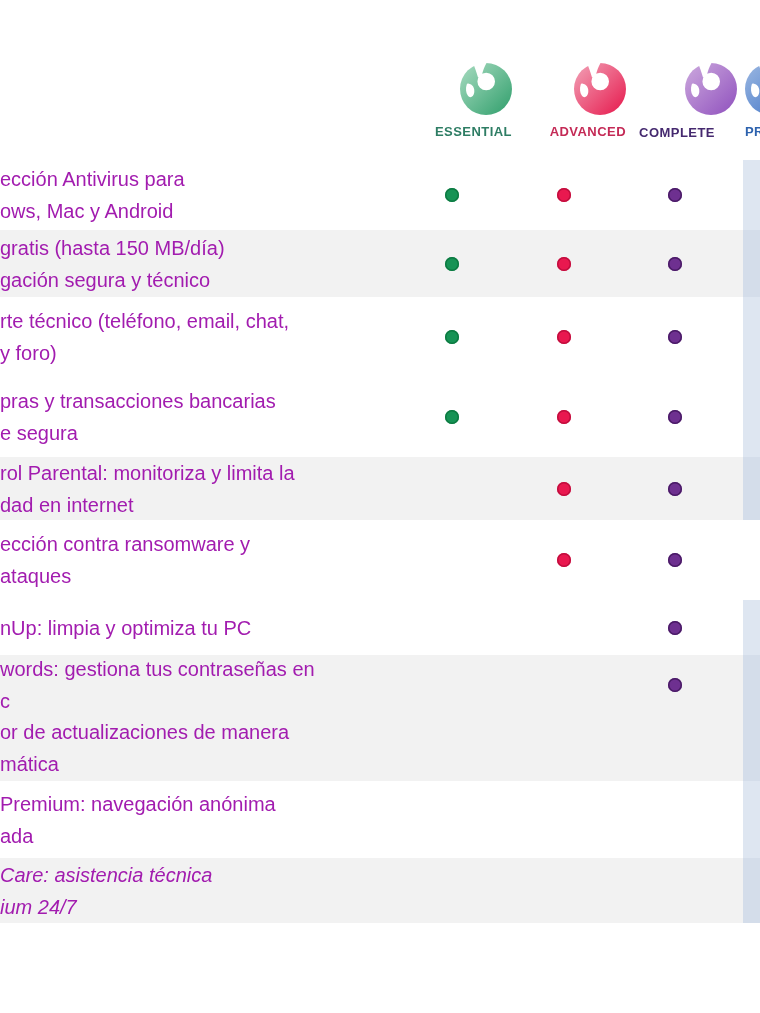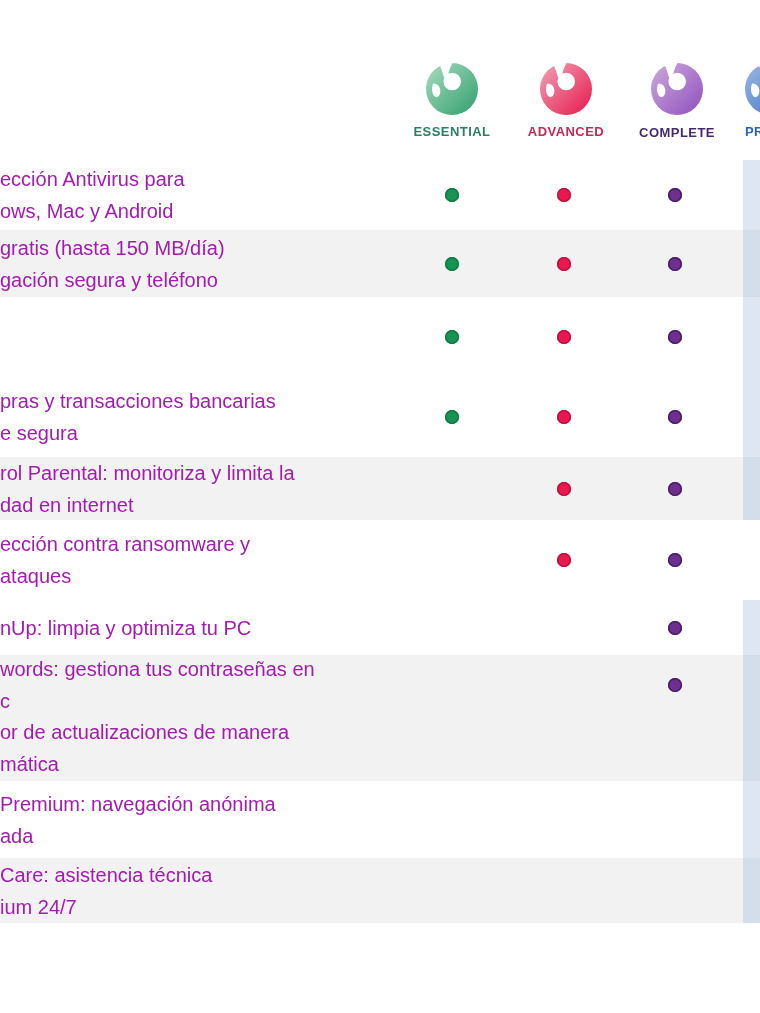--- a/index.html
+++ b/index.html
@@ -1,21 +1,21 @@
 <!DOCTYPE html>
 <html><head>
 <meta charset="utf-8">
 <style>
   html,body{margin:0;padding:0;background:#ffffff;}
   .screen{
     position:relative;width:760px;height:1013px;background:#ffffff;
     overflow:hidden;font-family:"Liberation Sans",sans-serif;
   }
   
-  .plan-col{position:absolute;top:63px;width:120px;text-align:center;}
+  .plan-col{position:absolute;top:63px;width:120px;text-align:right;}
   .plan-col svg{width:52px;height:52px;display:inline-block;}
   .plan-label{
     font-size:13px;font-weight:700;letter-spacing:0.45px;margin-top:5px;
     white-space:nowrap;
   }
   .plan-col.premium{width:60px;text-align:left;}
   
   .rows{position:absolute;left:0;top:160px;width:760px;}
   .feature-row{position:relative;width:100%;}
   .feature-text{
@@ -113,28 +113,32 @@
         <div class="ft-line line2">ows, Mac y Android</div>
       </div>
       <span class="dot dot-essential" style="background: rgb(22, 147, 85); box-shadow: rgb(13, 122, 66) 0px 0px 0px 1.5px inset;"></span>
       <span class="dot dot-advanced" style="background: rgb(233, 24, 79); box-shadow: rgb(193, 14, 62) 0px 0px 0px 1.5px inset;"></span>
       <span class="dot dot-complete" style="background: rgb(110, 48, 144); box-shadow: rgb(74, 27, 102) 0px 0px 0px 1.5px inset;"></span>
       <span class="col-strip" style="background: rgb(222, 230, 241);"></span>
     </div>
       <div class="feature-row" style="height: 67px; background: rgb(242, 242, 242);">
       <div class="feature-text">
         <div class="ft-line line1">gratis (hasta 150 MB/día)</div>
-        <div class="ft-line line2">gación segura y teléfono</div>
+        <div class="ft-line line2">gación segura y técnico</div>
       </div>
       <span class="dot dot-essential" style="background: rgb(22, 147, 85); box-shadow: rgb(13, 122, 66) 0px 0px 0px 1.5px inset;"></span>
       <span class="dot dot-advanced" style="background: rgb(233, 24, 79); box-shadow: rgb(193, 14, 62) 0px 0px 0px 1.5px inset;"></span>
       <span class="dot dot-complete" style="background: rgb(110, 48, 144); box-shadow: rgb(74, 27, 102) 0px 0px 0px 1.5px inset;"></span>
       <span class="col-strip" style="background: rgb(212, 221, 234);"></span>
     </div>
       <div class="feature-row" style="height: 80px; background: rgb(255, 255, 255);">
+      <div class="feature-text">
+        <div class="ft-line line1">rte técnico (teléfono, email, chat,</div>
+        <div class="ft-line line2">y foro)</div>
+      </div>
       <span class="dot dot-essential" style="background: rgb(22, 147, 85); box-shadow: rgb(13, 122, 66) 0px 0px 0px 1.5px inset;"></span>
       <span class="dot dot-advanced" style="background: rgb(233, 24, 79); box-shadow: rgb(193, 14, 62) 0px 0px 0px 1.5px inset;"></span>
       <span class="dot dot-complete" style="background: rgb(110, 48, 144); box-shadow: rgb(74, 27, 102) 0px 0px 0px 1.5px inset;"></span>
       <span class="col-strip" style="background: rgb(222, 230, 241);"></span>
     </div>
       <div class="feature-row" style="height: 80px; background: rgb(255, 255, 255);">
       <div class="feature-text">
         <div class="ft-line line1">pras y transacciones bancarias</div>
         <div class="ft-line line2">e segura</div>
       </div>
@@ -190,21 +194,21 @@
       <span class="col-strip" style="background: rgb(212, 221, 234);"></span>
     </div>
       <div class="feature-row" style="height: 77px; background: rgb(255, 255, 255);">
       <div class="feature-text">
         <div class="ft-line line1">Premium: navegación anónima</div>
         <div class="ft-line line2">ada</div>
       </div>
 
       <span class="col-strip" style="background: rgb(222, 230, 241);"></span>
     </div>
-      <div class="feature-row" style="height: 65px; background: rgb(242, 242, 242);">
+      <div class="feature-row" style="height: 65px; background: rgb(242, 242, 242); font-style: italic;">
       <div class="feature-text">
         <div class="ft-line line1">Care: asistencia técnica</div>
         <div class="ft-line line2">ium 24/7</div>
       </div>
 
       <span class="col-strip" style="background: rgb(212, 221, 234);"></span>
     </div>
     </div>
 
 </div>

